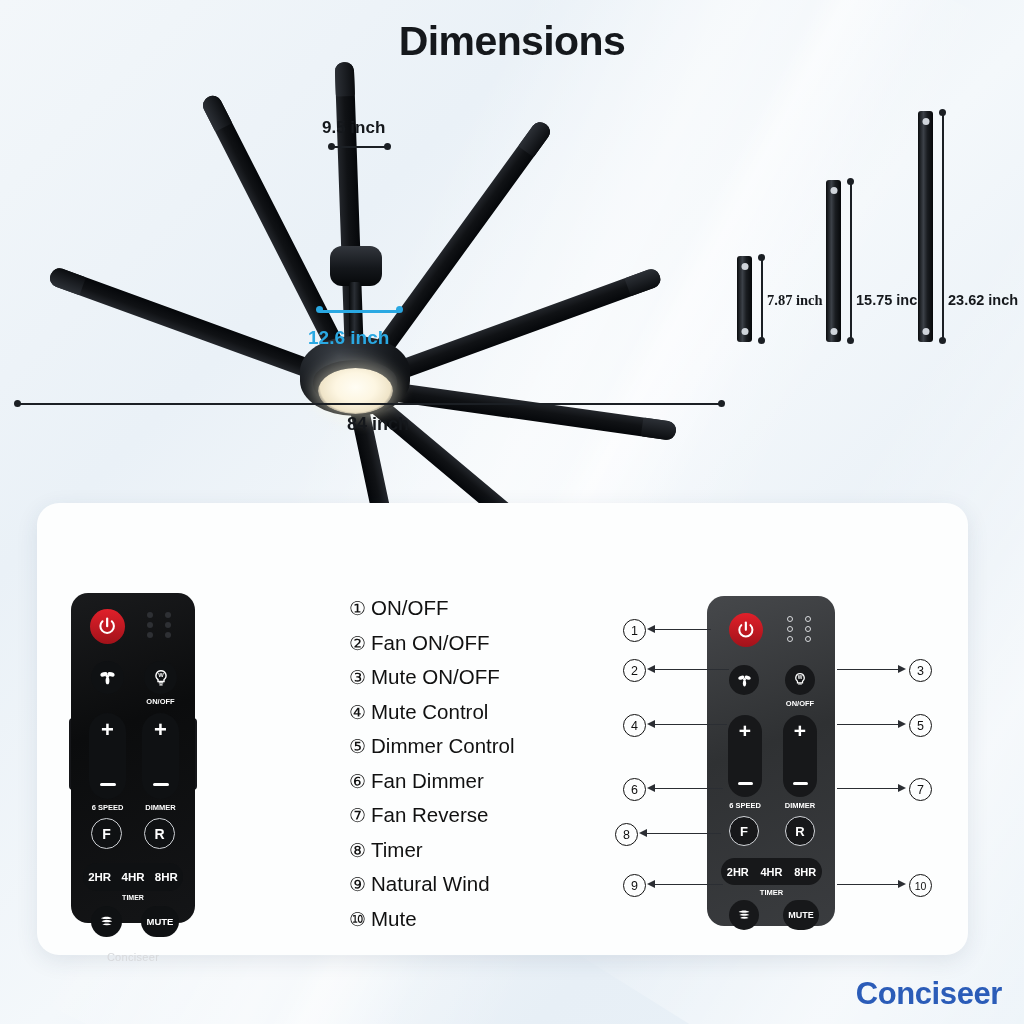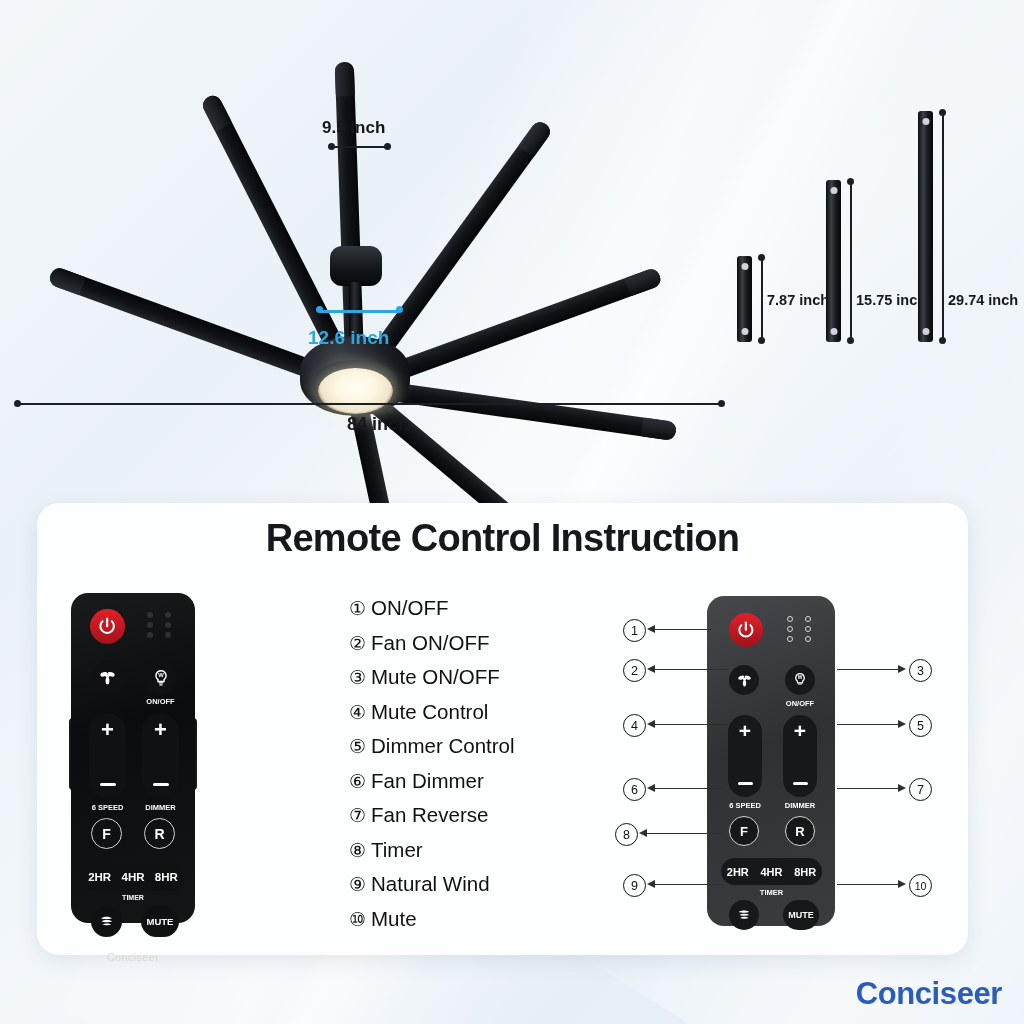--- a/index.html
+++ b/index.html
@@ -130,20 +130,21 @@
   #logo{position:absolute;right:22px;bottom:12px;font-size:31px;font-weight:bold;
     color:#2b5cb8;letter-spacing:-.4px;}
 </style>
 </head>
 <body>
 
 <div id="page">
   <div class="sheen a"></div>
   <div class="sheen b"></div>
 
+  <div class="h-dimensions">Dimensions</div>
 
   <div id="fan">
     <div class="blade" style="transform:rotate(200deg)">
         <i></i>
       </div>
     <div class="blade" style="transform:rotate(243deg)">
         <i></i>
       </div>
     <div class="blade" style="transform:rotate(268deg)">
         <i></i>
@@ -187,42 +188,41 @@
   <div class="dot" style="left:718px;top:400px;"></div>
   <div class="dim-label" style="left:0;right:304px;top:414px;text-align:center;font-size:18px;margin-left:36px;">84 inch</div>
 
   <div class="rod" style="left:737px;top:256px;width:15px;height:86px;">
     <div class="screw" style="top:7px;"></div>
       <div class="screw" style="bottom:7px;"></div>
   </div>
   <div class="dimline v" style="left:761px;top:258px;height:82px;"></div>
   <div class="dot" style="left:758px;top:254px;"></div>
   <div class="dot" style="left:758px;top:337px;"></div>
-  <div class="dim-label" style="left:767px;top:292px;font-size:14.5px;">7.87 inch</div>
+  <div class="dim-label" style="left:767px;top:292px;font-size:14.5px;font-family:Liberation Serif, serif;">7.87 inch</div>
 
   <div class="rod" style="left:826px;top:180px;width:15px;height:162px;">
     <div class="screw" style="top:7px;"></div>
       <div class="screw" style="bottom:7px;"></div>
   </div>
   <div class="dimline v" style="left:850px;top:182px;height:158px;"></div>
   <div class="dot" style="left:847px;top:178px;"></div>
   <div class="dot" style="left:847px;top:337px;"></div>
   <div class="dim-label" style="left:856px;top:292px;font-size:14.5px;">15.75 inch</div>
 
   <div class="rod" style="left:918px;top:111px;width:15px;height:231px;">
     <div class="screw" style="top:7px;"></div>
       <div class="screw" style="bottom:7px;"></div>
   </div>
   <div class="dimline v" style="left:942px;top:113px;height:227px;"></div>
   <div class="dot" style="left:939px;top:109px;"></div>
   <div class="dot" style="left:939px;top:337px;"></div>
-  <div class="dim-label" style="left:948px;top:292px;font-size:14.5px;">29.74 inch</div>
+  <div class="dim-label" style="left:948px;top:292px;font-size:14.5px;">23.62 inch</div>
 
   <div id="card">
-    <div class="h-remote">Remote Control Instruction</div>
 
     <div id="list">
       <div class="li">
         <span class="num">①</span>
         <span class="txt">ON/OFF</span>
         </div>
       <div class="li">
         <span class="num">②</span>
         <span class="txt">Fan ON/OFF</span>
         </div>

